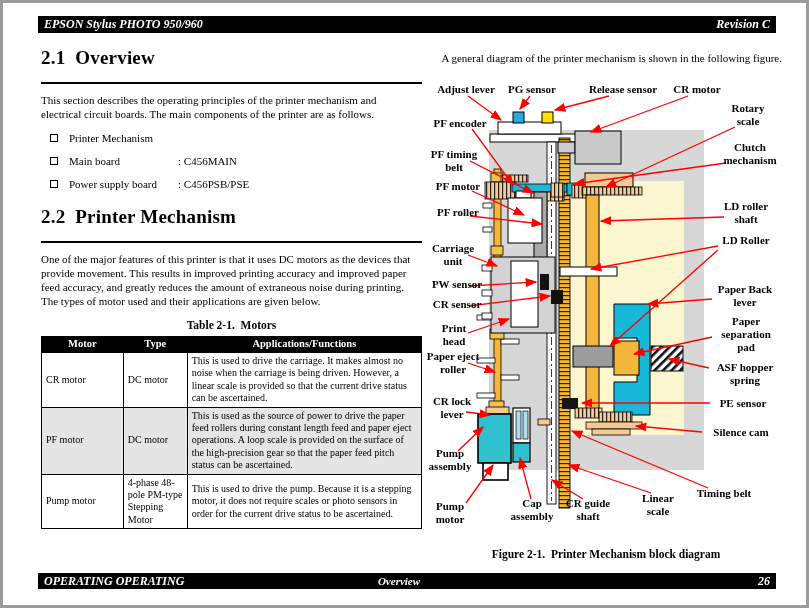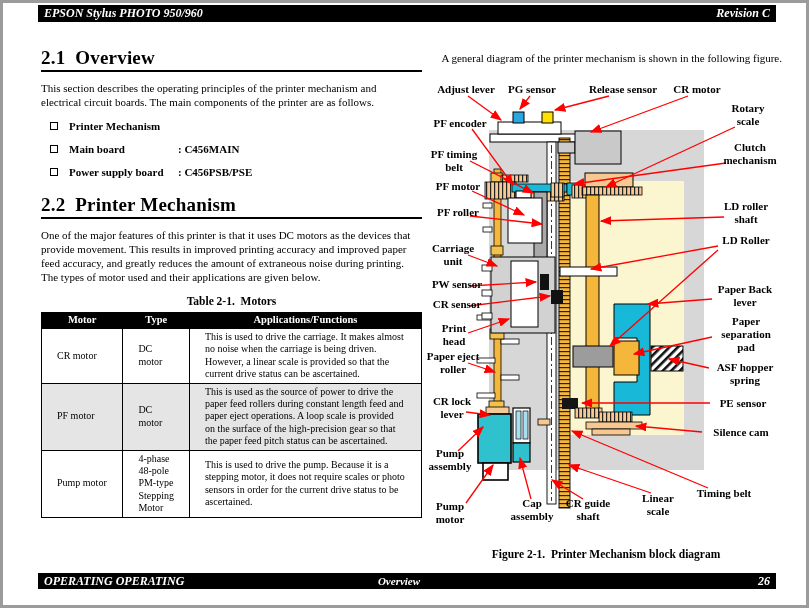--- a/index.html
+++ b/index.html
@@ -8,43 +8,43 @@
     position:relative; width:809px; height:608px; background:#ffffff;
     border:3px solid #9b9b9b; overflow:hidden;
     font-family:"Liberation Serif","DejaVu Serif",serif; color:#000;
   }
   
   .bar {
     position:absolute; left:35px; width:738px; height:17px; background:#000;
     color:#fff; display:flex; justify-content:space-between; align-items:center;
     padding:0 6px; font-size:12px; font-weight:bold; font-style:italic;
   }
-  .bar.top { top:2px; }
+  .bar.top { top:13px; }
   .bar.bottom { top:570px; height:16px; }
   .bar .mid { position:absolute; left:0; right:16px; text-align:center; font-size:11px; }
   .bar span { position:relative; z-index:1; }
   
   .leftcol { position:absolute; left:38px; top:44px; width:381px; }
   .h-section {
     font-size:19px; font-weight:bold; letter-spacing:0.2px;
-    border-bottom:2.5px solid #000; padding-bottom:1px; margin:0;
+    border-bottom:2.5px solid #000; padding-bottom:13px; margin:0;
   }
   .bodytext { font-size:11px; line-height:14px; margin:9px 10px 0 0; }
-  .checklist { margin-top:5px;font-weight:bold; }
+  .checklist { margin-top:5px; }
   .checkitem { display:flex; align-items:center; margin-top:11px; font-size:11px; }
   .cbx { width:8px; height:8px; border:1.3px solid #000; margin-left:9px; margin-right:11px; flex:none; }
   .ilabel { width:109px; flex:none; }
   .section2 { margin-top:16px; }
   .tcaption { text-align:center; font-weight:bold; font-size:11.5px; margin:11px 0 5px 0; }
   table.motors { width:100%; border-collapse:collapse; font-size:10px; line-height:12.4px; }
   table.motors th, table.motors td { border:1px solid #000; }
   table.motors th {
     background:#000; color:#fff; font-weight:bold; height:16px; font-size:10.5px;
   }
-  table.motors td { padding:2px 15px; vertical-align:middle; }
+  table.motors td { padding:2px 4px; vertical-align:middle; }
   td.c-motor { width:82px; padding-left:6px; }
   td.c-type  { width:64px; }
   td.c-desc  { width:235px; padding:3px 4px; }
   tr.shaded td { background:#e5e5e5; }
   
   .introtext { position:absolute; left:427px; top:49px; width:352px; font-size:11px;text-align:right; }
   #diagram-svg { position:absolute; left:424px; top:78px; }
   .figcaption { position:absolute; left:425px; top:545px; width:356px;
     text-align:center; font-weight:bold; font-size:11.5px; }
   .dlabel { font-family:"Liberation Serif","DejaVu Serif",serif;

